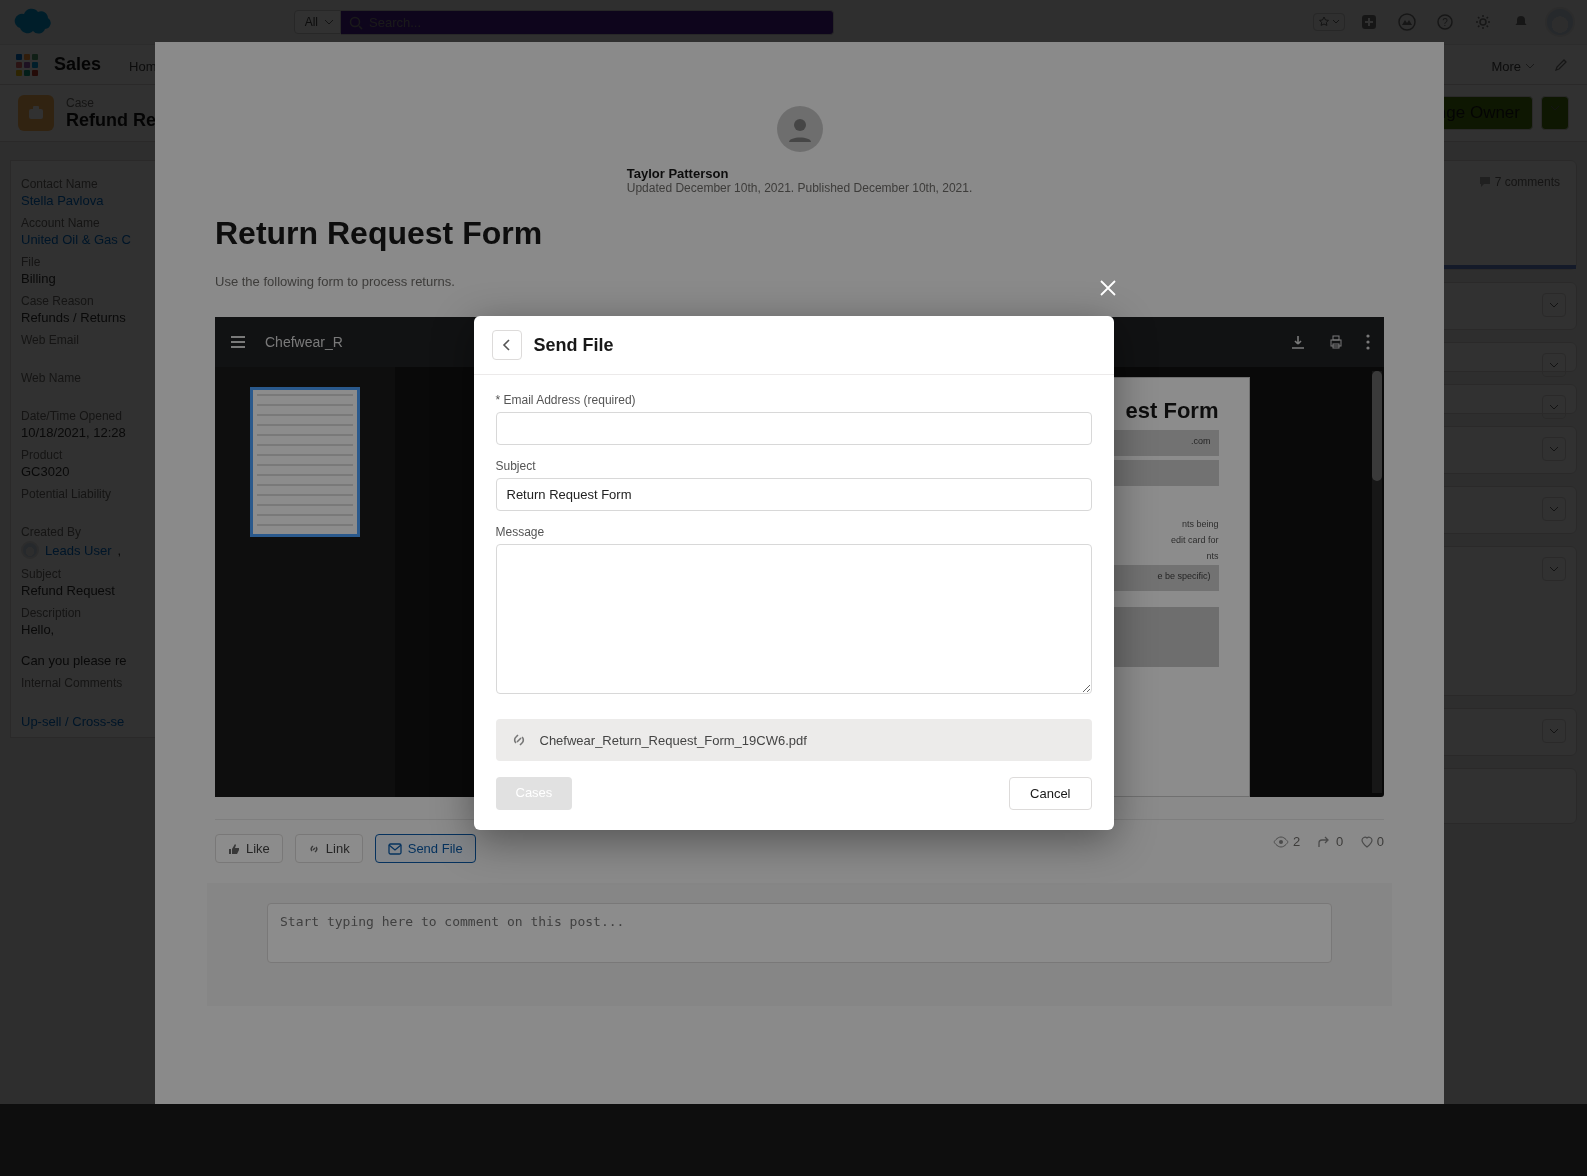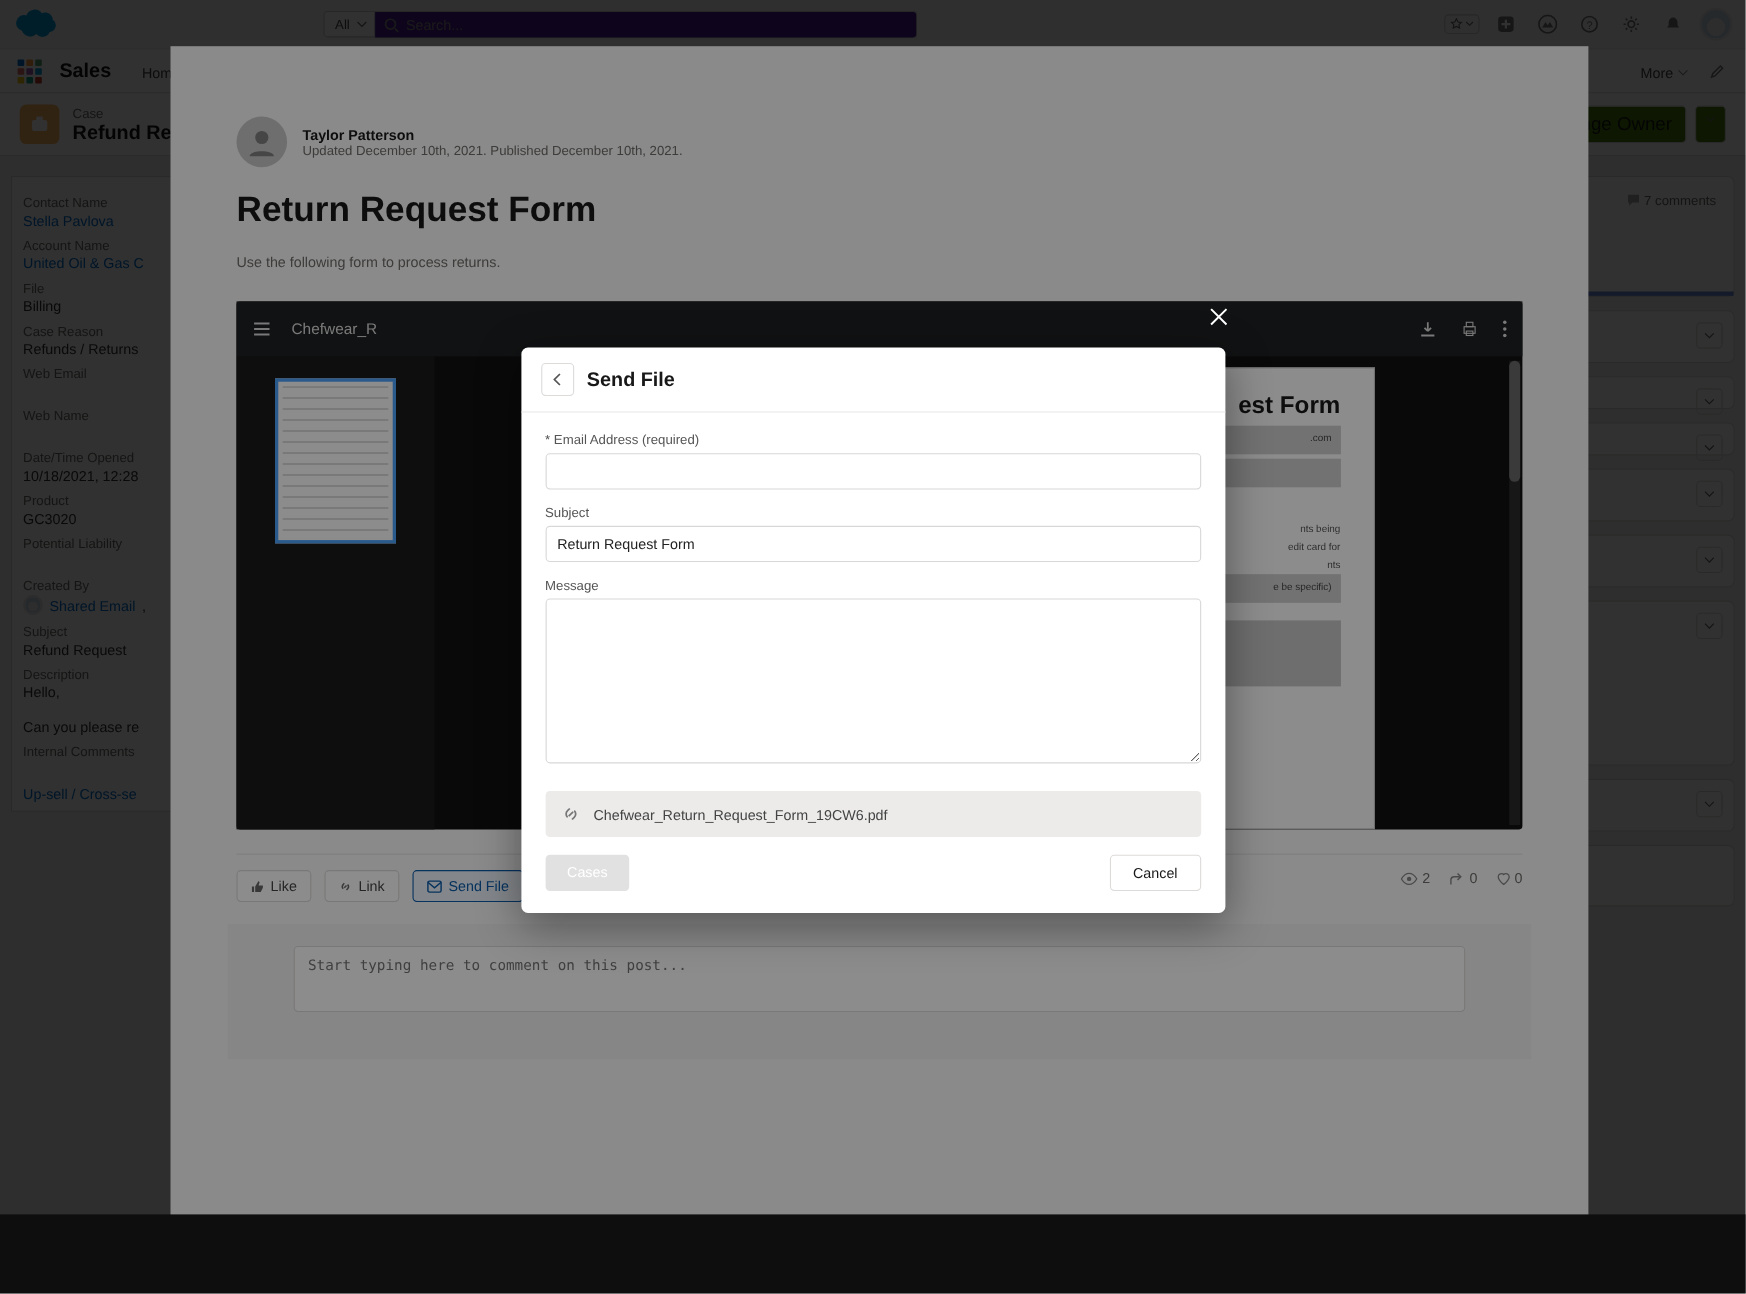--- a/index.html
+++ b/index.html
@@ -66,21 +66,21 @@
 .card{background:#fff;border:1px solid var(--sf-border);border-radius:6px;margin-bottom:12px;padding:14px 16px;position:relative;}
 .card .chev{position:absolute;right:10px;top:10px;width:24px;height:24px;border:1px solid var(--sf-border);border-radius:4px;display:flex;align-items:center;justify-content:center;}
 .card .comments{position:absolute;right:16px;top:14px;color:#706e6b;font-size:12px;display:flex;align-items:center;gap:4px;}
 .stacked .card{min-height:48px;}
 .tiny-label{font-size:12px;color:#706e6b;}
 .tiny-val{font-size:13px;}
 
 
 .modal-frame{position:absolute;left:155px;top:42px;right:143px;bottom:70px;background:#fbfbfb;border-radius:0;overflow:hidden;}
 .modal-frame-inner{position:absolute;inset:0;padding:64px 60px 40px 60px;overflow:auto;}
-.post-head{display:flex;align-items:center;gap:14px;}
+.post-head{display:flex;align-items:center;gap:14px;flex-direction:column;}
 .post-avatar{width:46px;height:46px;border-radius:50%;background:#c9c9c9;display:flex;align-items:center;justify-content:center;}
 .post-author{font-weight:700;}
 .post-meta{color:#706e6b;font-size:12px;}
 .post-title{font-size:32px;font-weight:700;margin-top:20px;}
 .post-intro{color:#706e6b;margin-top:22px;}
 
 .pdf-viewer{margin-top:28px;height:480px;background:#111;border-radius:3px;display:flex;position:relative;}
 .pdf-toolbar{position:absolute;top:0;left:0;right:0;height:50px;background:#202124;display:flex;align-items:center;color:#ddd;padding:0 14px;gap:18px;}
 .pdf-toolbar .right{margin-left:auto;display:flex;gap:22px;}
 .pdf-thumb-col{width:180px;background:#1b1b1b;margin-top:50px;display:flex;justify-content:center;padding-top:20px;}
@@ -335,21 +335,21 @@
     <div style="height:16px"></div>
     <div class="sb-label">Date/Time Opened</div>
     <div class="sb-val">10/18/2021, 12:28</div>
     <div class="sb-label">Product</div>
     <div class="sb-val">GC3020</div>
     <div class="sb-label">Potential Liability</div>
     <div style="height:16px"></div>
     <div class="sb-label">Created By</div>
     <div class="sb-val sb-user">
         <span class="avatar-sm cat"></span>
-        <span class="sb-link">Shared Email</span>
+        <span class="sb-link">Leads User</span>
         <span>, </span>
       </div>
     <div class="sb-label">Subject</div>
     <div class="sb-val">Refund Request</div>
     <div class="sb-label">Description</div>
     <div class="sb-val">Hello,</div>
     <div style="height:14px"></div>
     <div class="sb-val">Can you please re</div>
     <div class="sb-label">Internal Comments</div>
     <div style="height:22px"></div>

